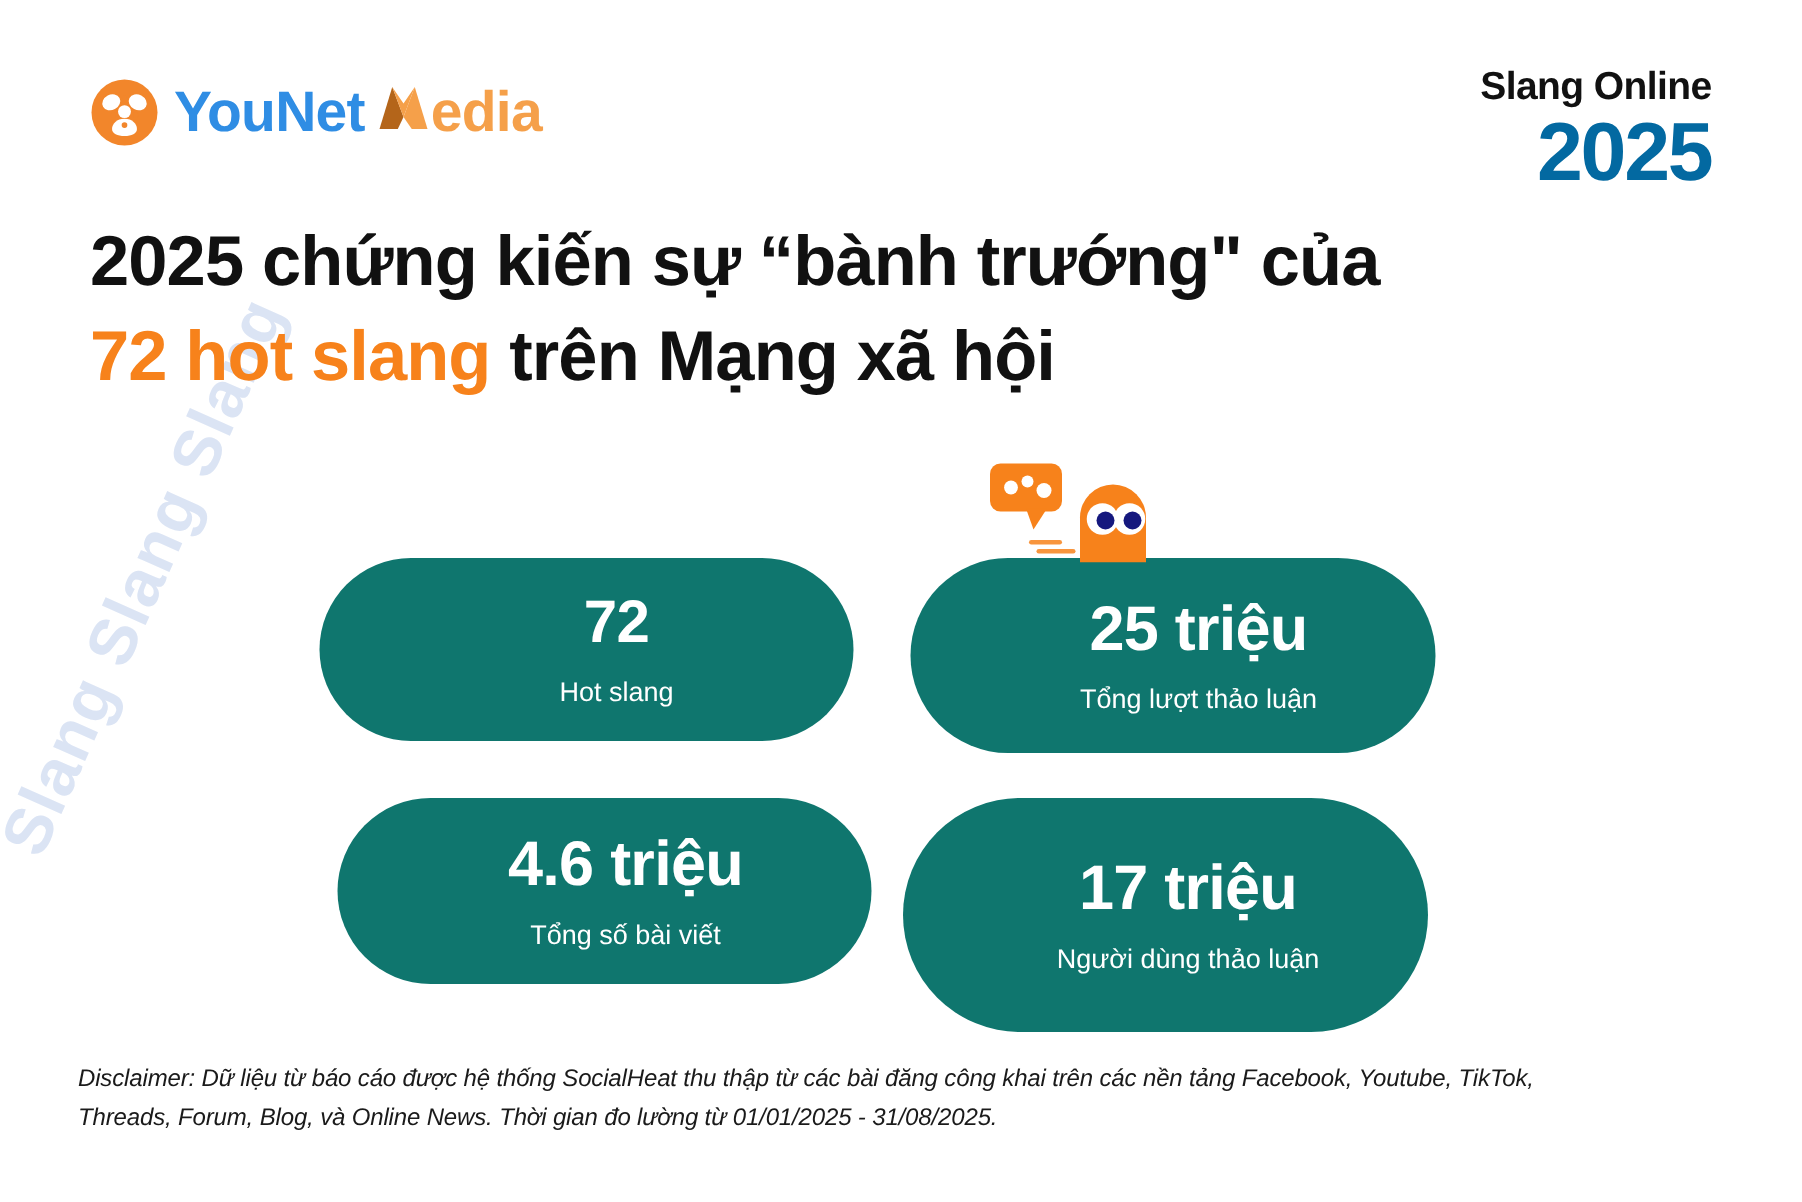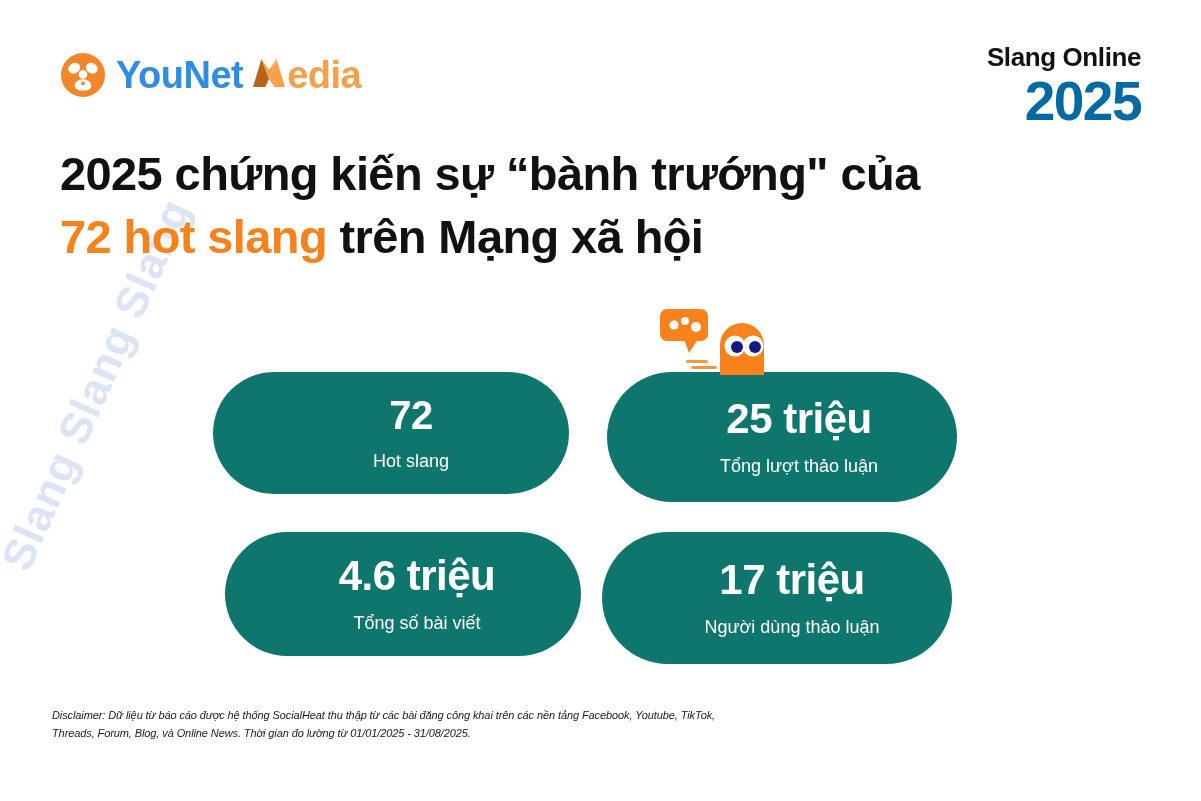--- a/index.html
+++ b/index.html
@@ -130,21 +130,21 @@
     justify-content: center;
     color: #ffffff;
     text-align: center;
   }
 
   
   #stat-pill-hot-slang      { left: 0px;   top: 0px;   width: 356px; height: 122px; }
   #stat-pill-discussions    { left: 394px; top: 0px;   width: 350px; height: 130px; }
   #stat-pill-posts          { left: 12px;  top = 0;    }
   #stat-pill-posts          { left: 12px;  top: 160px; width: 356px; height: 124px; }
-  #stat-pill-users          { left: 389px; top: 160px; width: 350px; height: 132px; }
+  #stat-pill-users          { left: 389px; top: 160px; width: 350px; height: 156px; }
 
   
   .stat-inner {
     display: flex;
     flex-direction: column;
     align-items: center;
     padding-left: 40px;
   }
   #stat-pill-discussions .stat-inner { padding-left: 34px; }
   #stat-pill-posts       .stat-inner { padding-left: 28px; }
@@ -176,21 +176,21 @@
     height: 70px;
     z-index: 4;
   }
 
   
   #disclaimer {
     position: absolute;
     left: 52px;
     top: 707px;
     width: 1010px;
-    font-size: 11px;
+    font-size: 16px;
     font-style: italic;
     line-height: 1.62;
     color: #1a1a1a;
     letter-spacing: -0.1px;
     z-index: 3;
   }
   .disclaimer-line { display: block; white-space: nowrap; }
 </style>
 </head>
 <body>

